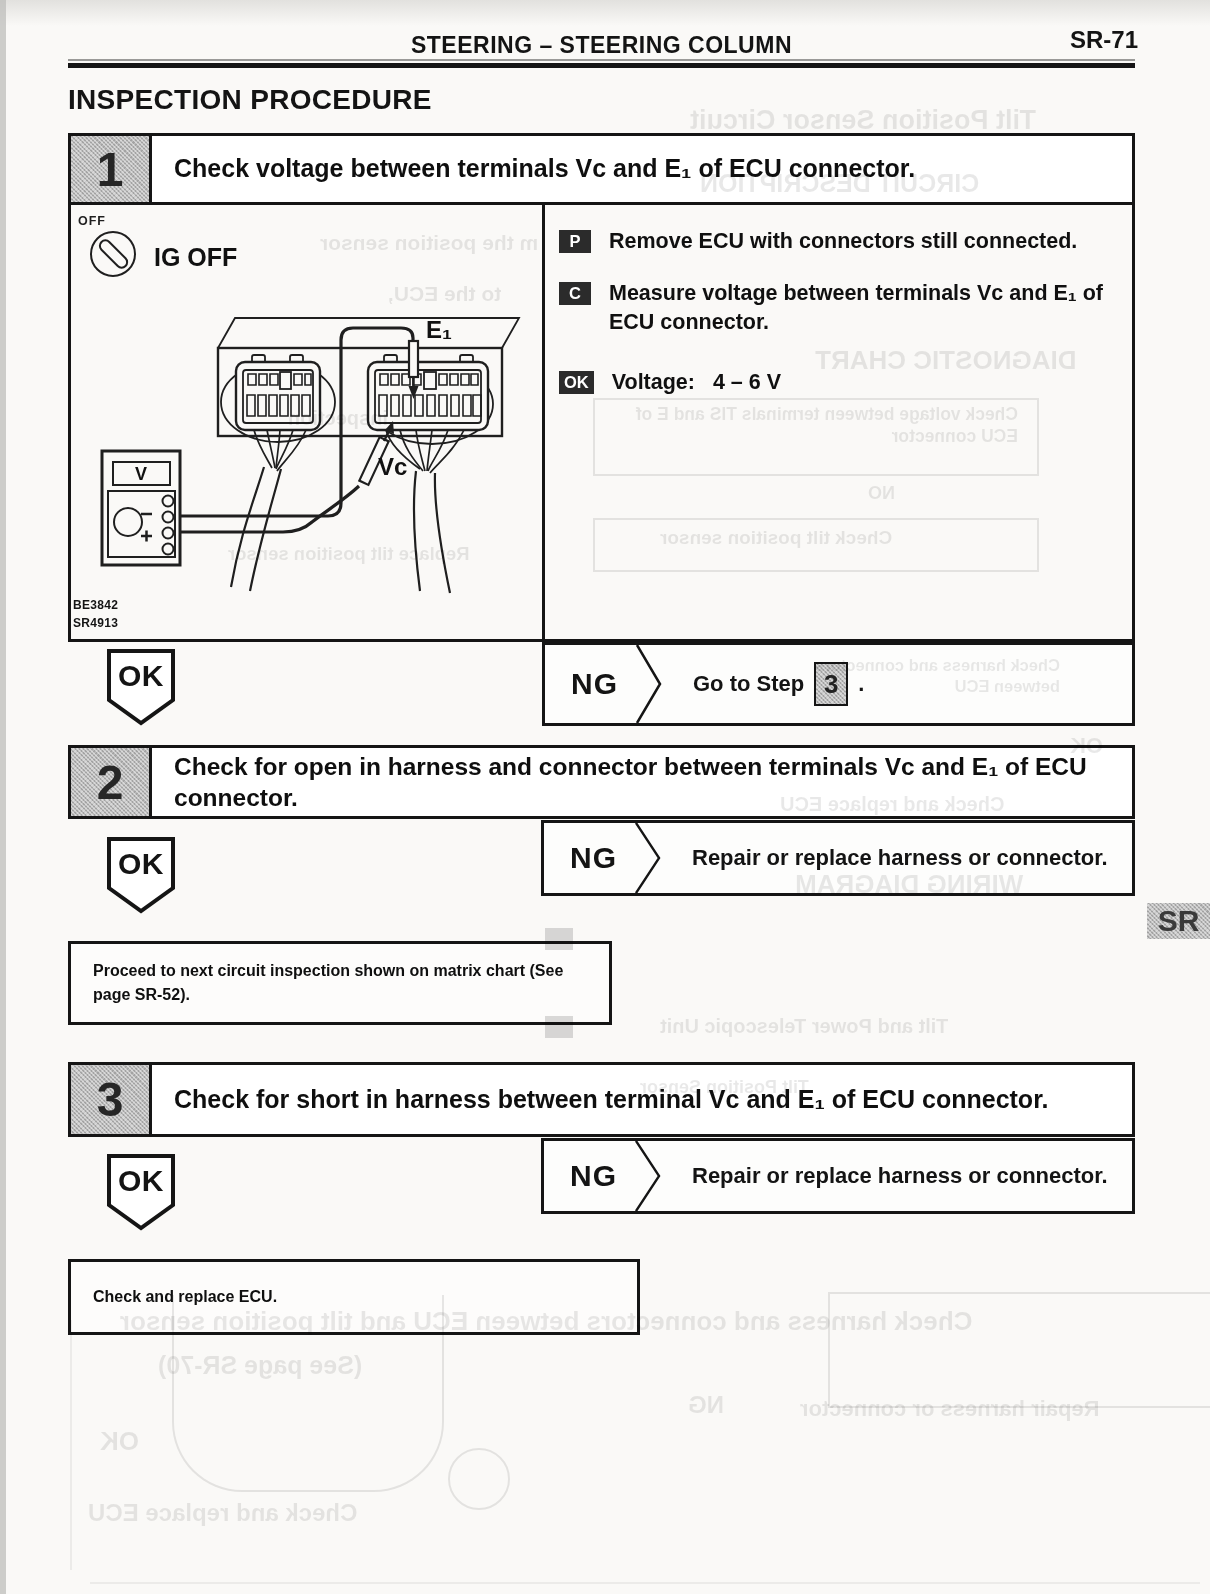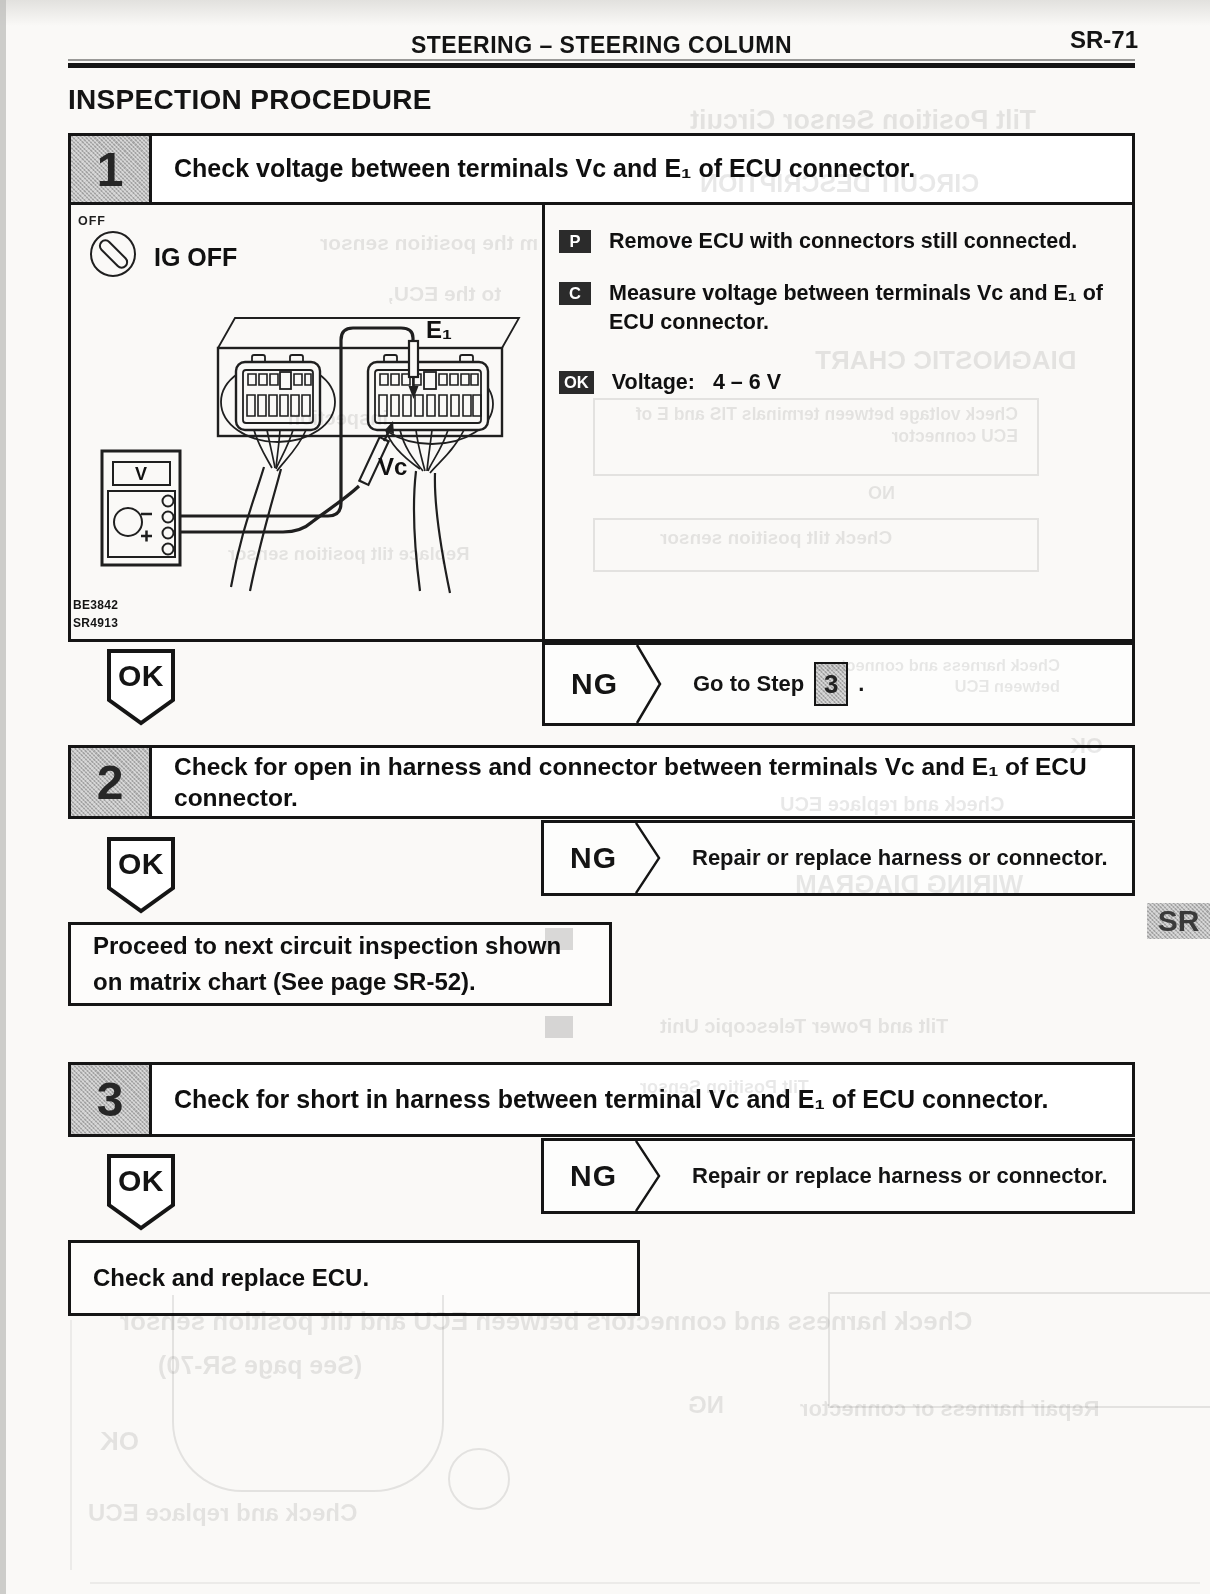--- a/index.html
+++ b/index.html
@@ -53,22 +53,22 @@
   .chev{height:100%;width:28px;flex:0 0 28px;}
   .ngtext{font-size:22px;font-weight:700;margin-left:30px;display:flex;align-items:center;justify-content:space-between;}
   .stepref{display:inline-flex;align-items:center;justify-content:center;width:30px;height:40px;
            border:2.5px solid #151515;font-size:26px;font-weight:700;margin:0 10px;color:#222;}
 
   
   .okflag{width:70px;height:78px;}
   .okflag span{position:absolute;left:0;top:11px;width:100%;text-align:center;font-size:30px;font-weight:700;letter-spacing:.5px;}
 
   
-  .notebox{border:3.5px solid #151515;font-size:24px;font-weight:700;line-height:1.5;
-           padding:13px 22px;background:rgba(255,255,255,.55);color:#0f0f0f;display:flex;align-items:center;}
+  .notebox{border:3.5px solid #151515;font-size:16px;font-weight:700;line-height:1.5;
+           padding:13px 22px;background:rgba(255,255,255,.55);color:#0f0f0f;display:flex;align-items:center;margin-top:19px;}
 
   
   .srtab{display:flex;align-items:center;justify-content:center;font-size:30px;font-weight:700;color:#3a3a3a;}
 
   
   .figcode{font-size:12px;font-weight:700;letter-spacing:.3px;}
 
   
   .ghost{position:absolute;color:#000;opacity:.085;font-weight:700;transform:scaleX(-1);
          white-space:nowrap;pointer-events:none;line-height:1.25;}

